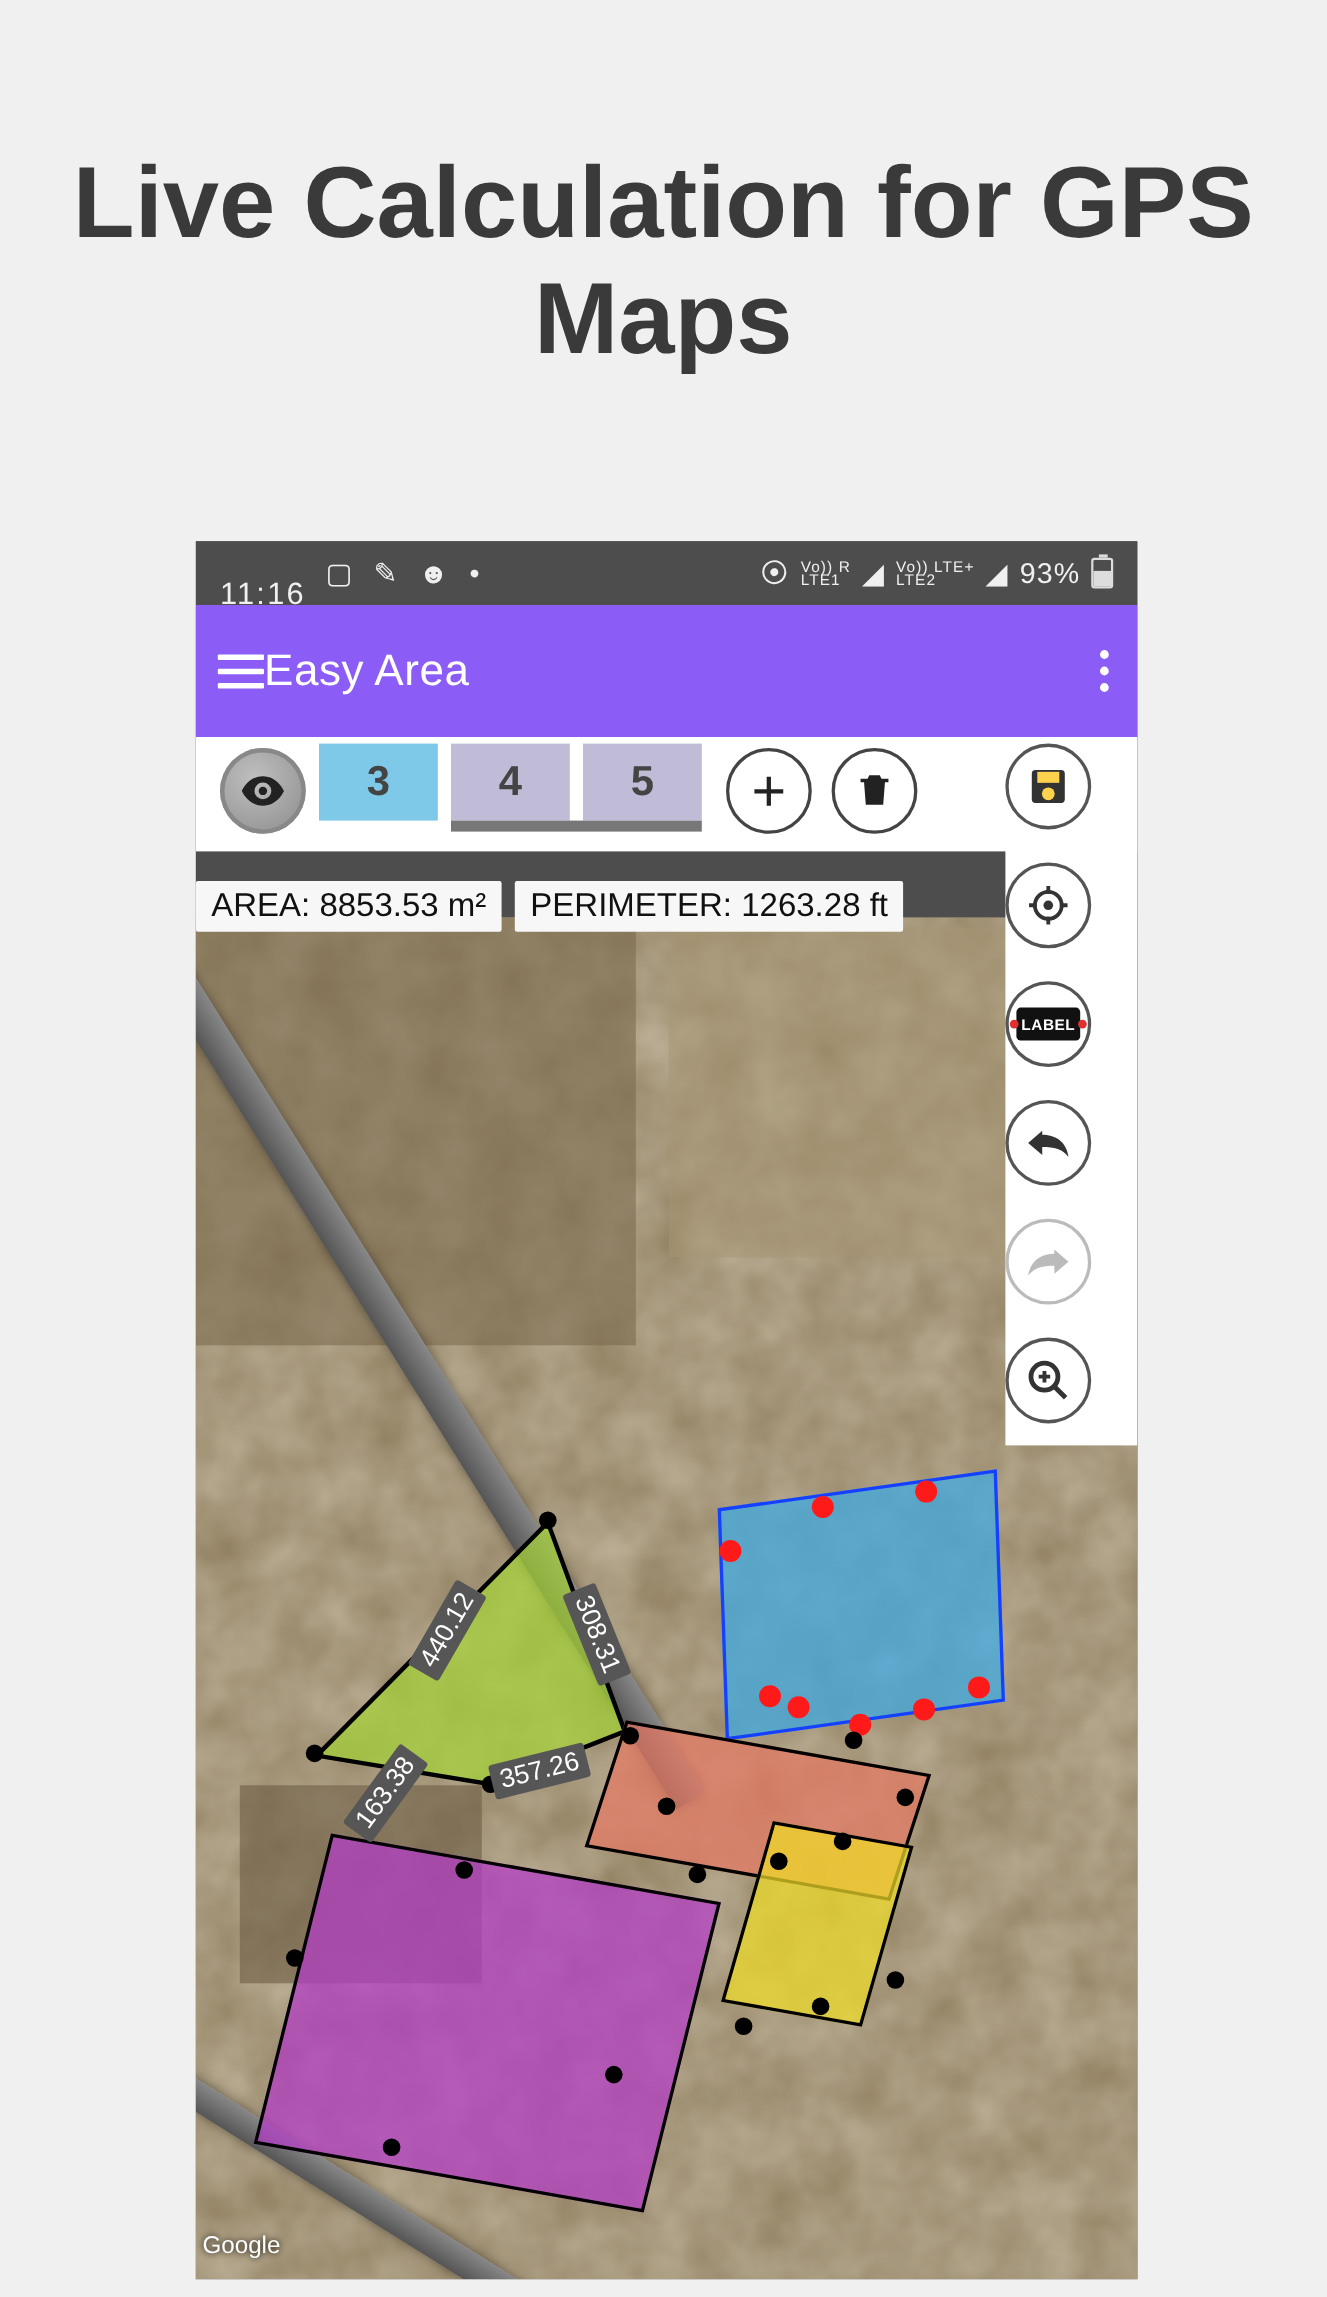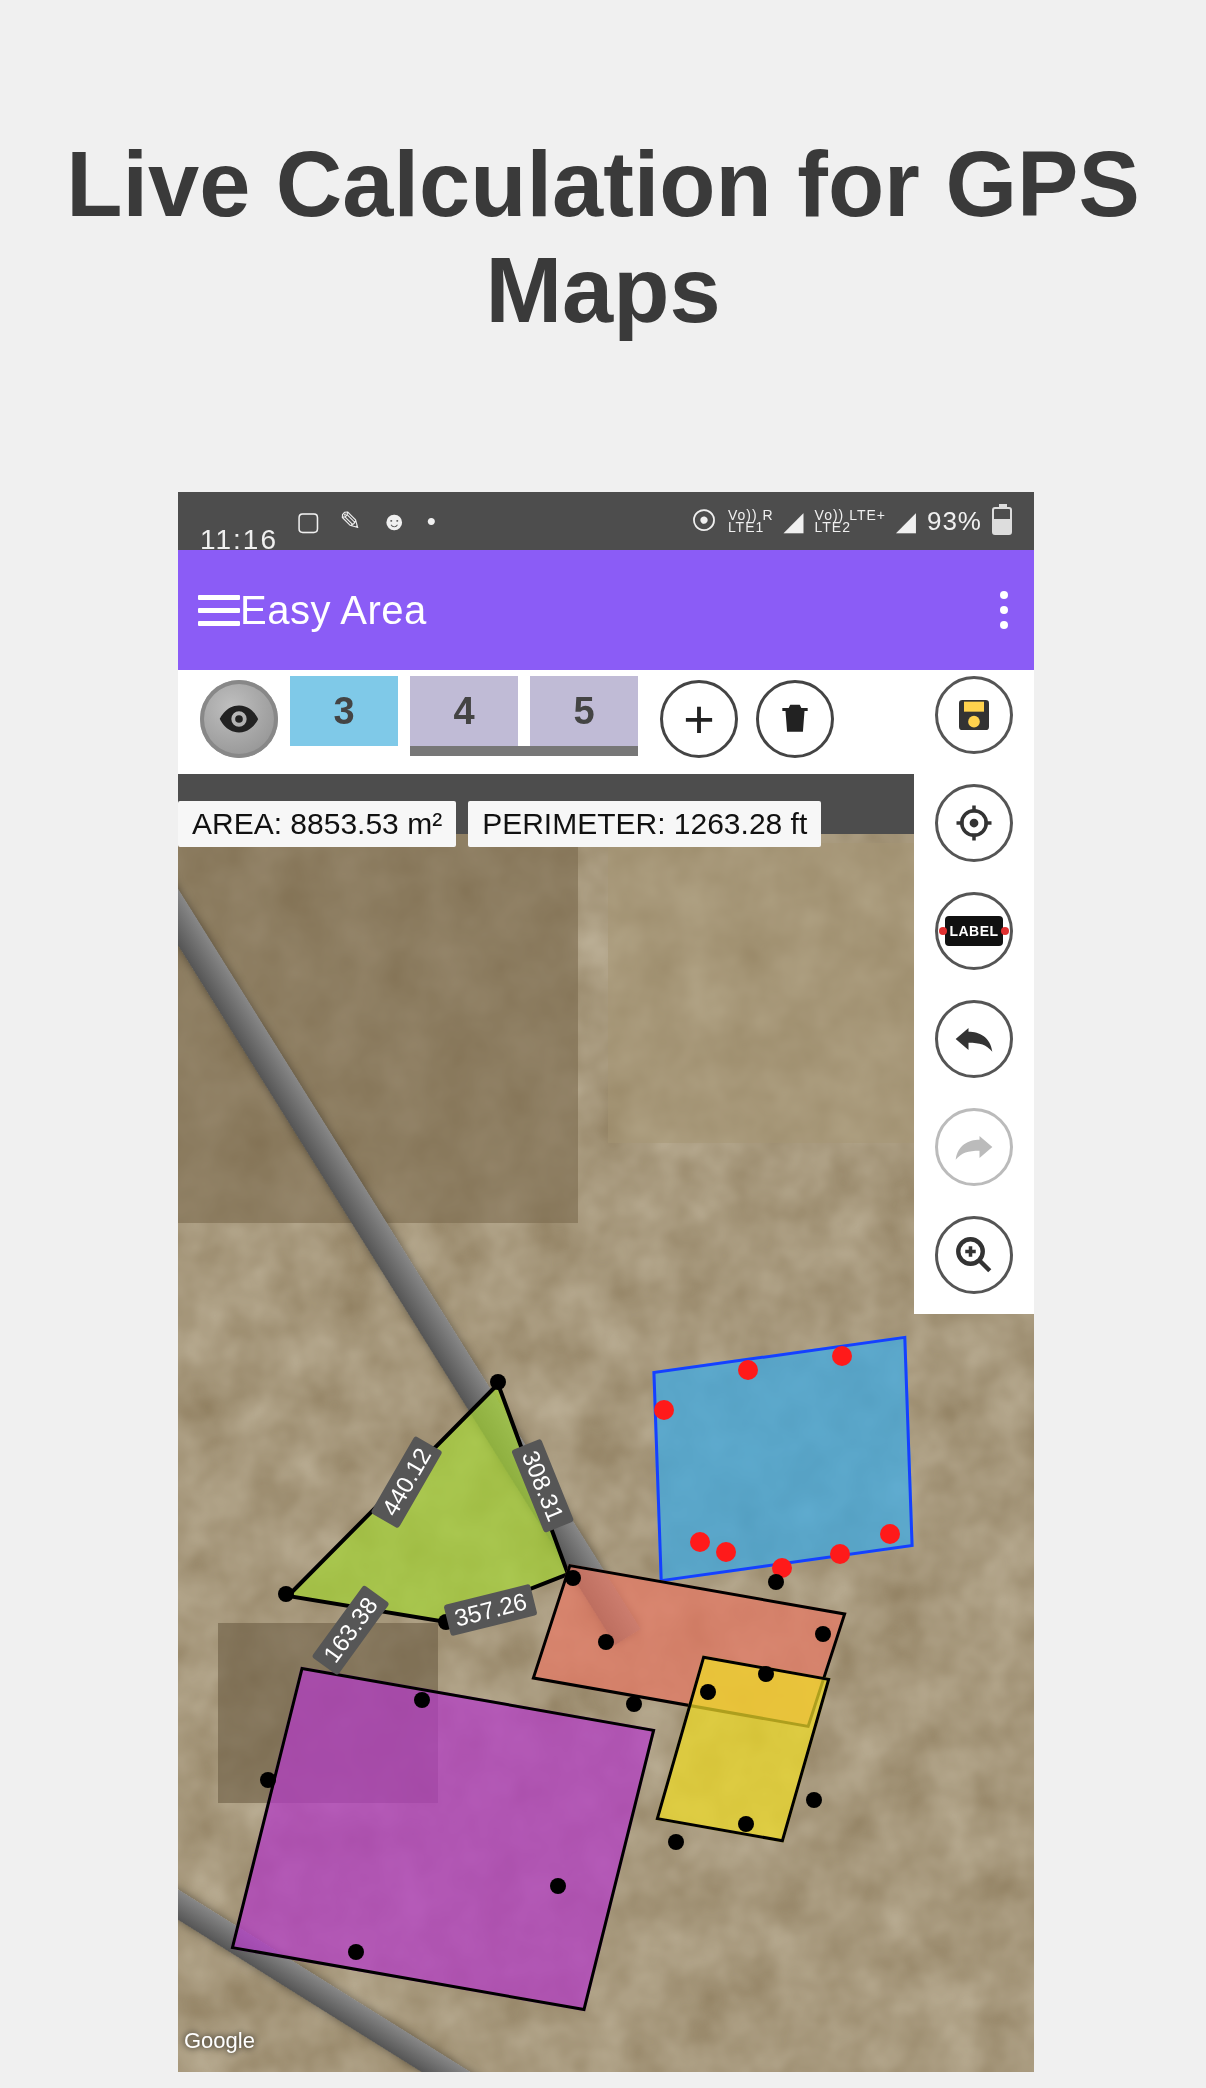--- a/index.html
+++ b/index.html
@@ -95,21 +95,21 @@
     width: 78px; height: 78px; border-radius:50%;
     border: 3px solid #444; background:#fff;
     display:flex; align-items:center; justify-content:center;
     margin: 4px 8px 0 10px; font-size: 44px; color:#222;
   }
   .plus-btn::before { content: "+"; font-weight:300; font-size:54px; line-height:40px;}
   .trash-btn svg { width:38px; height:38px;}
   .side-col {
     position:absolute; right:0; top:178px; width: 120px;
     background:#fff; padding-top:6px; padding-bottom:20px;
-    display:flex; flex-direction:column; align-items:center; gap:30px;
+    display:flex; flex-direction:column; gap:30px;
     z-index: 5;
   }
   .side-btn {
     width: 78px; height: 78px; border-radius:50%;
     border: 3px solid #555; background:#fff;
     display:flex; align-items:center; justify-content:center;
   }
   .side-btn.disabled { border-color:#bbb; }
   .label-chip {
     width: 58px; height: 30px; background:#111; border-radius:4px;

